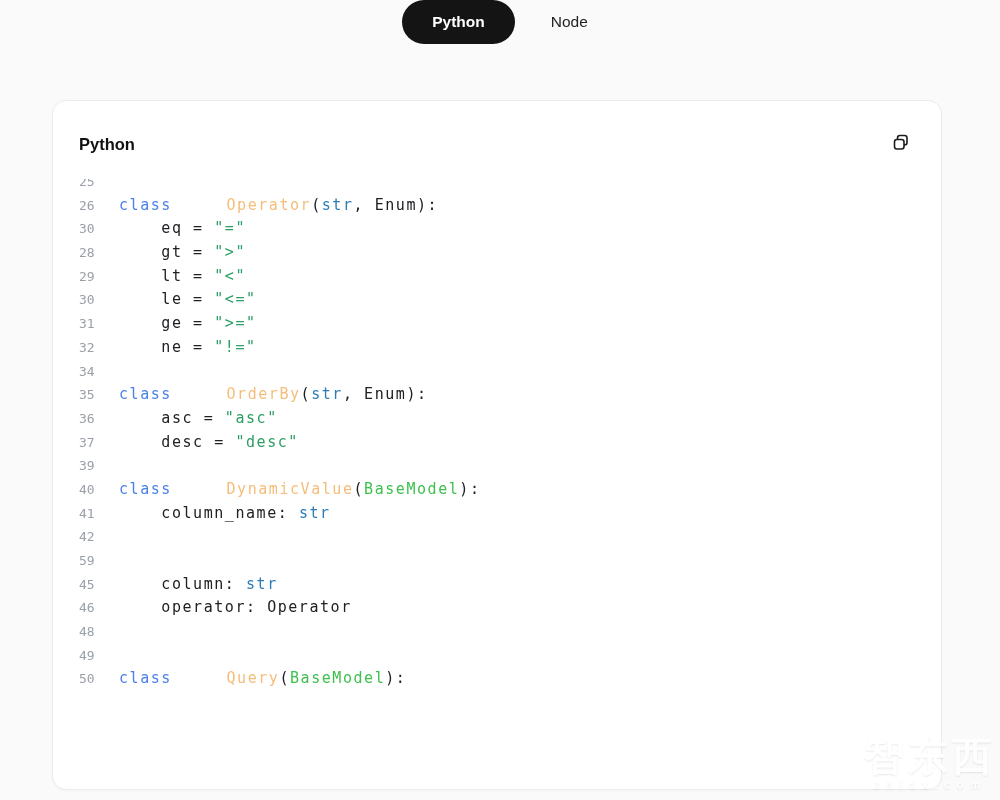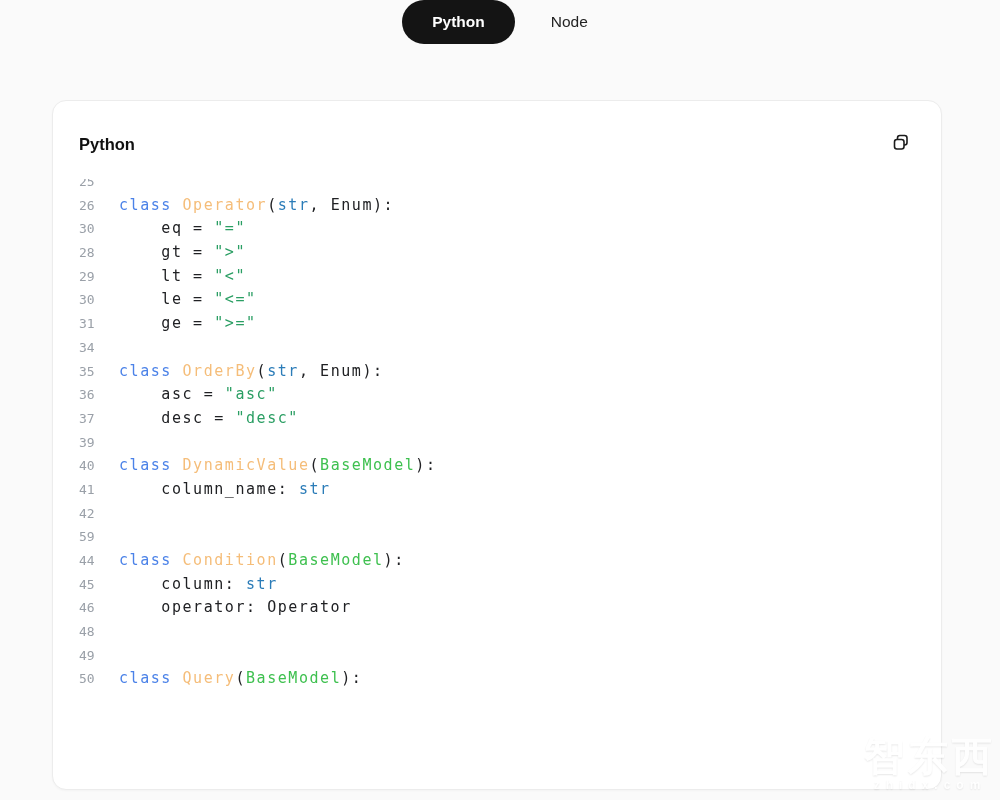--- a/index.html
+++ b/index.html
@@ -59,21 +59,21 @@
     flex:0 0 17px; text-align:left; margin-right:23px;
     font-family:"DejaVu Sans Mono", monospace;
     font-size:13px; color:var(--line_number,#9aa0a8); letter-spacing:0;
     user-select:none;
   }
   .line-text {
     font-family:"DejaVu Sans Mono", monospace;
     font-size:15px; letter-spacing:1.55px; color:var(--plain,#202124);
   }
   .tk-kw  { color:var(--keyword,#4b82e8); }
-  .tk-cls { color:var(--class_name,#f5bd79); }
+  .tk-cls { color:var(--class_name,#f5bd79);margin-left:44px; }
   .tk-bi  { color:var(--builtin,#2b7cb8); }
   .tk-str { color:var(--string,#2a9e63); }
   .tk-grn { color:var(--base_model,#3ec04f); }
   .tk-un  { color:var(--union,#f06fd8); }
   .tk-pl  { color:var(--plain,#202124); }
 
   
   .watermark {
     position:absolute; right:4px; bottom:8px; z-index:5;
     text-align:center; pointer-events:none;
@@ -105,30 +105,30 @@
   </div>
   <div class="code-viewport">
     <div class="code-lines">
         <div class="code-line"><span class="line-num">25</span><span class="line-text"></span></div>
         <div class="code-line"><span class="line-num">26</span><span class="line-text"><span class="tk-kw">class</span><span class="tk-pl"> </span><span class="tk-cls">Operator</span><span class="tk-pl">(</span><span class="tk-bi">str</span><span class="tk-pl">, Enum):</span></span></div>
         <div class="code-line"><span class="line-num">30</span><span class="line-text"><span class="tk-pl">    eq = </span><span class="tk-str">"="</span></span></div>
         <div class="code-line"><span class="line-num">28</span><span class="line-text"><span class="tk-pl">    gt = </span><span class="tk-str">"&gt;"</span></span></div>
         <div class="code-line"><span class="line-num">29</span><span class="line-text"><span class="tk-pl">    lt = </span><span class="tk-str">"&lt;"</span></span></div>
         <div class="code-line"><span class="line-num">30</span><span class="line-text"><span class="tk-pl">    le = </span><span class="tk-str">"&lt;="</span></span></div>
         <div class="code-line"><span class="line-num">31</span><span class="line-text"><span class="tk-pl">    ge = </span><span class="tk-str">"&gt;="</span></span></div>
+        <div class="code-line"><span class="line-num">32</span><span class="line-text"><span class="tk-pl">    ne = </span><span class="tk-str">"!="</span></span></div>
         <div class="code-line"><span class="line-num">34</span><span class="line-text"></span></div>
         <div class="code-line"><span class="line-num">35</span><span class="line-text"><span class="tk-kw">class</span><span class="tk-pl"> </span><span class="tk-cls">OrderBy</span><span class="tk-pl">(</span><span class="tk-bi">str</span><span class="tk-pl">, Enum):</span></span></div>
         <div class="code-line"><span class="line-num">36</span><span class="line-text"><span class="tk-pl">    asc = </span><span class="tk-str">"asc"</span></span></div>
         <div class="code-line"><span class="line-num">37</span><span class="line-text"><span class="tk-pl">    desc = </span><span class="tk-str">"desc"</span></span></div>
         <div class="code-line"><span class="line-num">39</span><span class="line-text"></span></div>
         <div class="code-line"><span class="line-num">40</span><span class="line-text"><span class="tk-kw">class</span><span class="tk-pl"> </span><span class="tk-cls">DynamicValue</span><span class="tk-pl">(</span><span class="tk-grn">BaseModel</span><span class="tk-pl">):</span></span></div>
         <div class="code-line"><span class="line-num">41</span><span class="line-text"><span class="tk-pl">    column_name: </span><span class="tk-bi">str</span></span></div>
         <div class="code-line"><span class="line-num">42</span><span class="line-text"></span></div>
         <div class="code-line"><span class="line-num">59</span><span class="line-text"></span></div>
-        <div class="code-line"><span class="line-num">44</span><span class="line-text"><span class="tk-kw">class</span><span class="tk-pl"> </span><span class="tk-cls">Condition</span><span class="tk-pl">(</span><span class="tk-grn">BaseModel</span><span class="tk-pl">):</span></span></div>
         <div class="code-line"><span class="line-num">45</span><span class="line-text"><span class="tk-pl">    column: </span><span class="tk-bi">str</span></span></div>
         <div class="code-line"><span class="line-num">46</span><span class="line-text"><span class="tk-pl">    operator: Operator</span></span></div>
         <div class="code-line"><span class="line-num">48</span><span class="line-text"></span></div>
         <div class="code-line"><span class="line-num">49</span><span class="line-text"></span></div>
         <div class="code-line"><span class="line-num">50</span><span class="line-text"><span class="tk-kw">class</span><span class="tk-pl"> </span><span class="tk-cls">Query</span><span class="tk-pl">(</span><span class="tk-grn">BaseModel</span><span class="tk-pl">):</span></span></div>
       </div>
   </div>
 </div>
 
 <div class="watermark">

